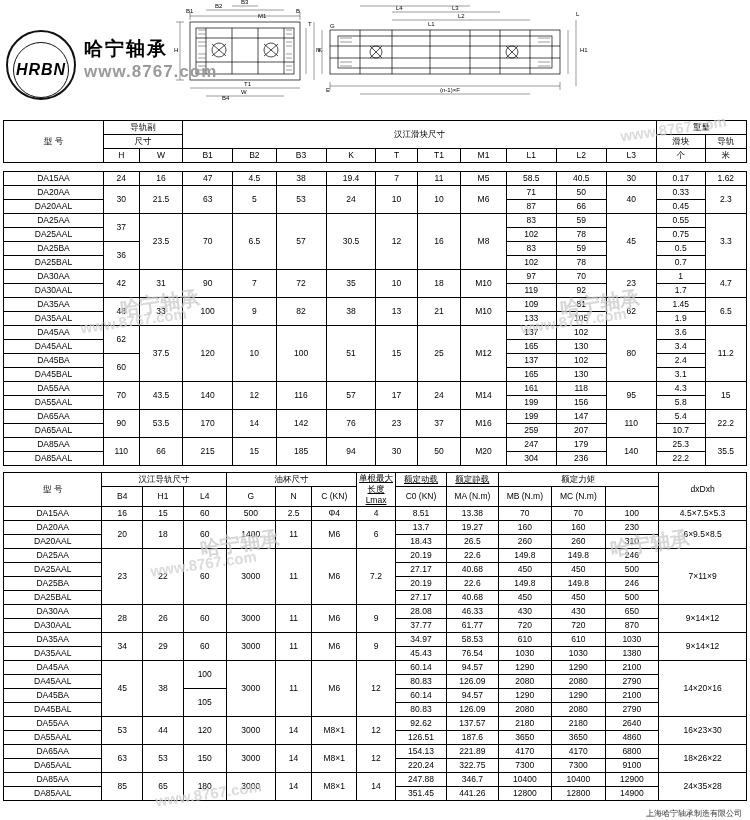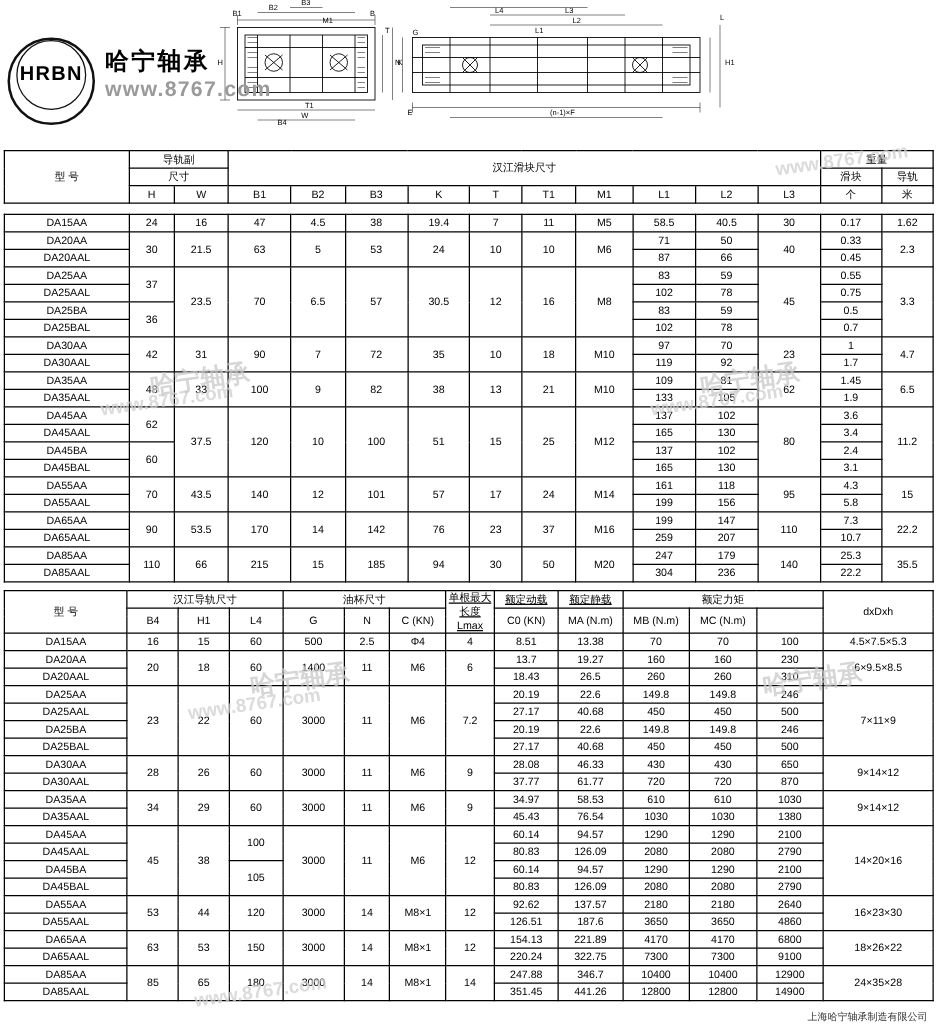--- a/index.html
+++ b/index.html
@@ -12,22 +12,22 @@
     position:relative;
     overflow:hidden;
   }
   .wrap{position:relative;width:750px;height:820px;}
 
   
   .drawings{position:relative;height:118px;width:750px;border-bottom:0;}
   .logo{
     position:absolute;left:6px;top:30px;width:66px;height:66px;
     border-radius:50%;border:2px solid #111;
-    display:flex;align-items:flex-start;justify-content:center;
-    font-size:16px;font-weight:bold;letter-spacing:1px;
+    display:flex;align-items:flex-end;justify-content:center;
+    font-size:16px;font-weight:bold;letter-spacing:1px;font-style:italic;
   }
   .logo .inner{
     width:54px;height:54px;border-radius:50%;border:1px solid #111;
     display:flex;align-items:center;justify-content:center;
   }
   .brandname{
     position:absolute;left:84px;top:36px;font-size:19px;font-weight:bold;
     letter-spacing:2px;
   }
   .brandurl{
@@ -370,21 +370,21 @@
         <td>165</td>
         <td>130</td>
         <td>3.1</td>
       </tr>
       <tr>
         <td class="model">DA55AA</td>
         <td rowspan="2">70</td>
         <td rowspan="2">43.5</td>
         <td rowspan="2">140</td>
         <td rowspan="2">12</td>
-        <td rowspan="2">101</td>
+        <td rowspan="2">116</td>
         <td rowspan="2">57</td>
         <td rowspan="2">17</td>
         <td rowspan="2">24</td>
         <td rowspan="2">M14</td>
         <td>161</td>
         <td>118</td>
         <td rowspan="2">95</td>
         <td>4.3</td>
         <td rowspan="2">15</td>
       </tr>
@@ -401,21 +401,21 @@
         <td rowspan="2">170</td>
         <td rowspan="2">14</td>
         <td rowspan="2">142</td>
         <td rowspan="2">76</td>
         <td rowspan="2">23</td>
         <td rowspan="2">37</td>
         <td rowspan="2">M16</td>
         <td>199</td>
         <td>147</td>
         <td rowspan="2">110</td>
-        <td>7.3</td>
+        <td>5.4</td>
         <td rowspan="2">22.2</td>
       </tr>
       <tr>
         <td class="model">DA65AAL</td>
         <td>259</td>
         <td>207</td>
         <td>10.7</td>
       </tr>
       <tr>
         <td class="model">DA85AA</td>

